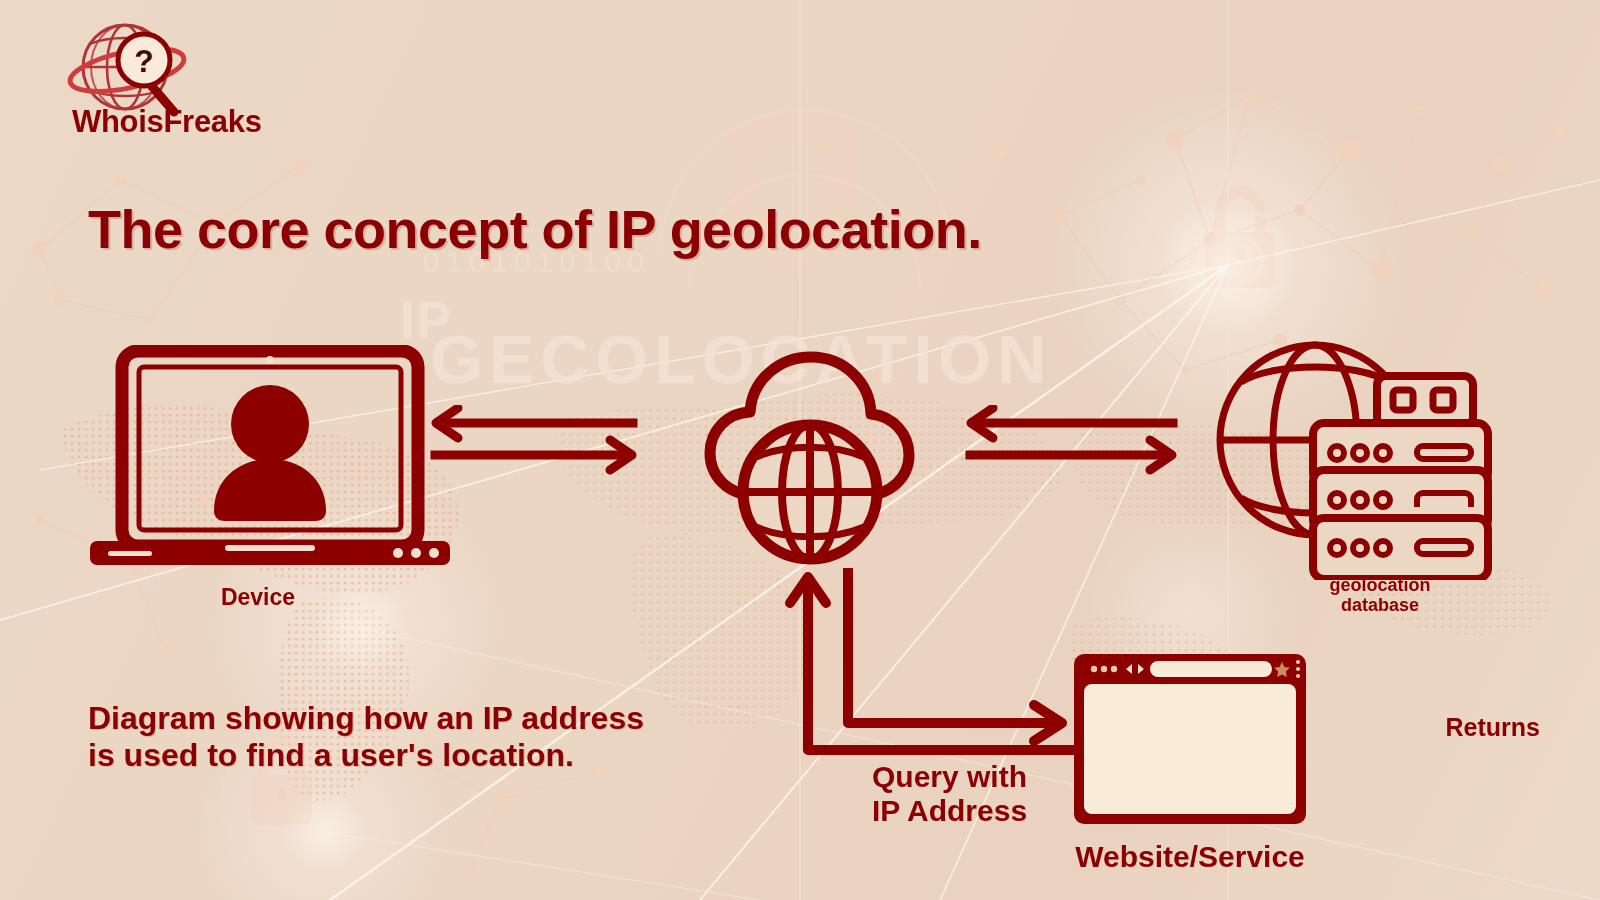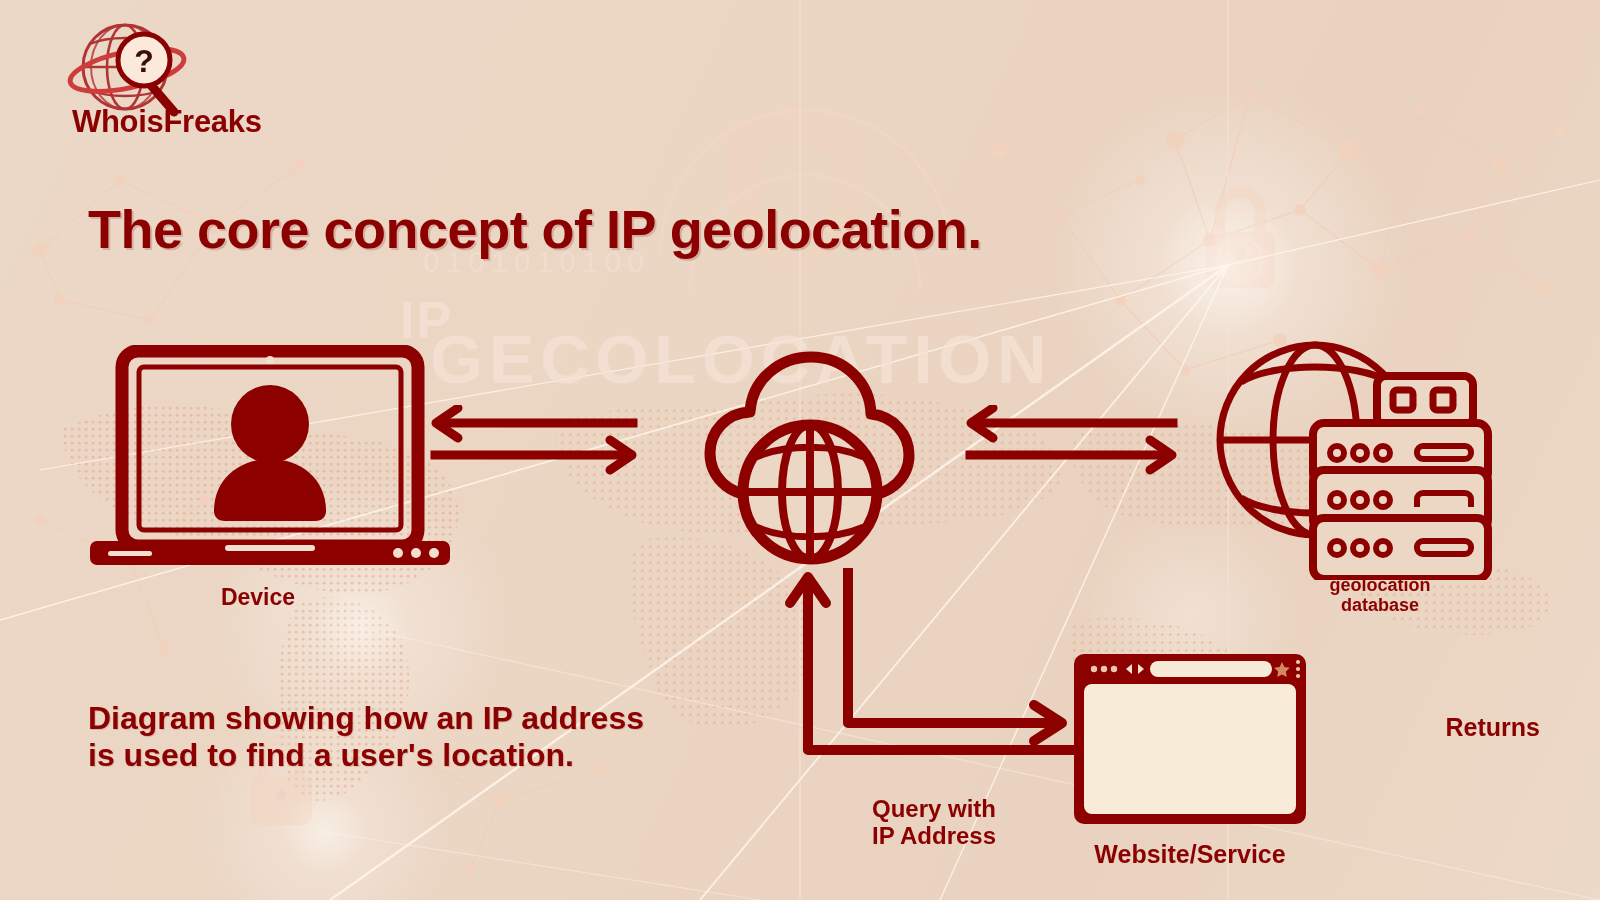--- a/index.html
+++ b/index.html
@@ -296,21 +296,21 @@
 
   <svg class="figure" style="left:780px;top:555px;" width="300" height="215" viewBox="0 0 300 215">
 
     <path d="M290,195 L28,195 L28,28" fill="none" stroke="#8c0000" stroke-width="10" stroke-linejoin="round" stroke-linecap="square"></path>
     <path d="M10,48 L28,22 L46,48" fill="none" stroke="#8c0000" stroke-width="10" stroke-linecap="round" stroke-linejoin="round"></path>
 
     <path d="M68,18 L68,168 L272,168" fill="none" stroke="#8c0000" stroke-width="10" stroke-linejoin="round" stroke-linecap="square"></path>
     <path d="M254,150 L282,168 L254,186" fill="none" stroke="#8c0000" stroke-width="10" stroke-linecap="round" stroke-linejoin="round"></path>
   </svg>
 
-  <div class="fig-label" style="left:872px;top:796px;width:200px;text-align:left;font-size:24px;">
+  <div class="fig-label" style="left:872px;top:760px;width:200px;text-align:left;font-size:30px;">
     <div>Query with</div>
     <div>IP Address</div>
   </div>
 
   <div class="figure" style="left:1070px;top:650px;">
     <svg width="240" height="178" viewBox="0 0 240 178">
       <rect x="4" y="4" width="232" height="170" rx="10" fill="#8c0000"></rect>
       <rect x="14" y="34" width="212" height="130" rx="8" fill="#f8ecd9"></rect>
 
       <circle cx="24" cy="19" r="3.2" fill="#e7c9ae"></circle>
@@ -320,19 +320,19 @@
       <path d="M68,14 L74,19 L68,24 Z" fill="#f4e3cf"></path>
       <rect x="80" y="11" width="122" height="16" rx="8" fill="#f7ead6"></rect>
       <path d="M212,12 l2.4,4.9 5.4,.8 -3.9,3.8 .9,5.4 -4.8,-2.5 -4.8,2.5 .9,-5.4 -3.9,-3.8 5.4,-.8 Z" fill="#d08a5e"></path>
       <g fill="#e7c9ae">
         <circle cx="228" cy="12" r="2.1"></circle>
         <circle cx="228" cy="19" r="2.1"></circle>
         <circle cx="228" cy="26" r="2.1"></circle>
       </g>
     </svg>
   </div>
-  <div class="fig-label" style="left:1060px;top:840px;width:260px;font-size:25px;">Website/Service</div>
+  <div class="fig-label" style="left:1060px;top:840px;width:260px;font-size:30px;">Website/Service</div>
 
   <div class="fig-label" style="left:1320px;top:713px;width:220px;text-align:right;font-size:25px;">
     <div>Returns</div>
   </div>
 
 </div>
 
 </body></html>

